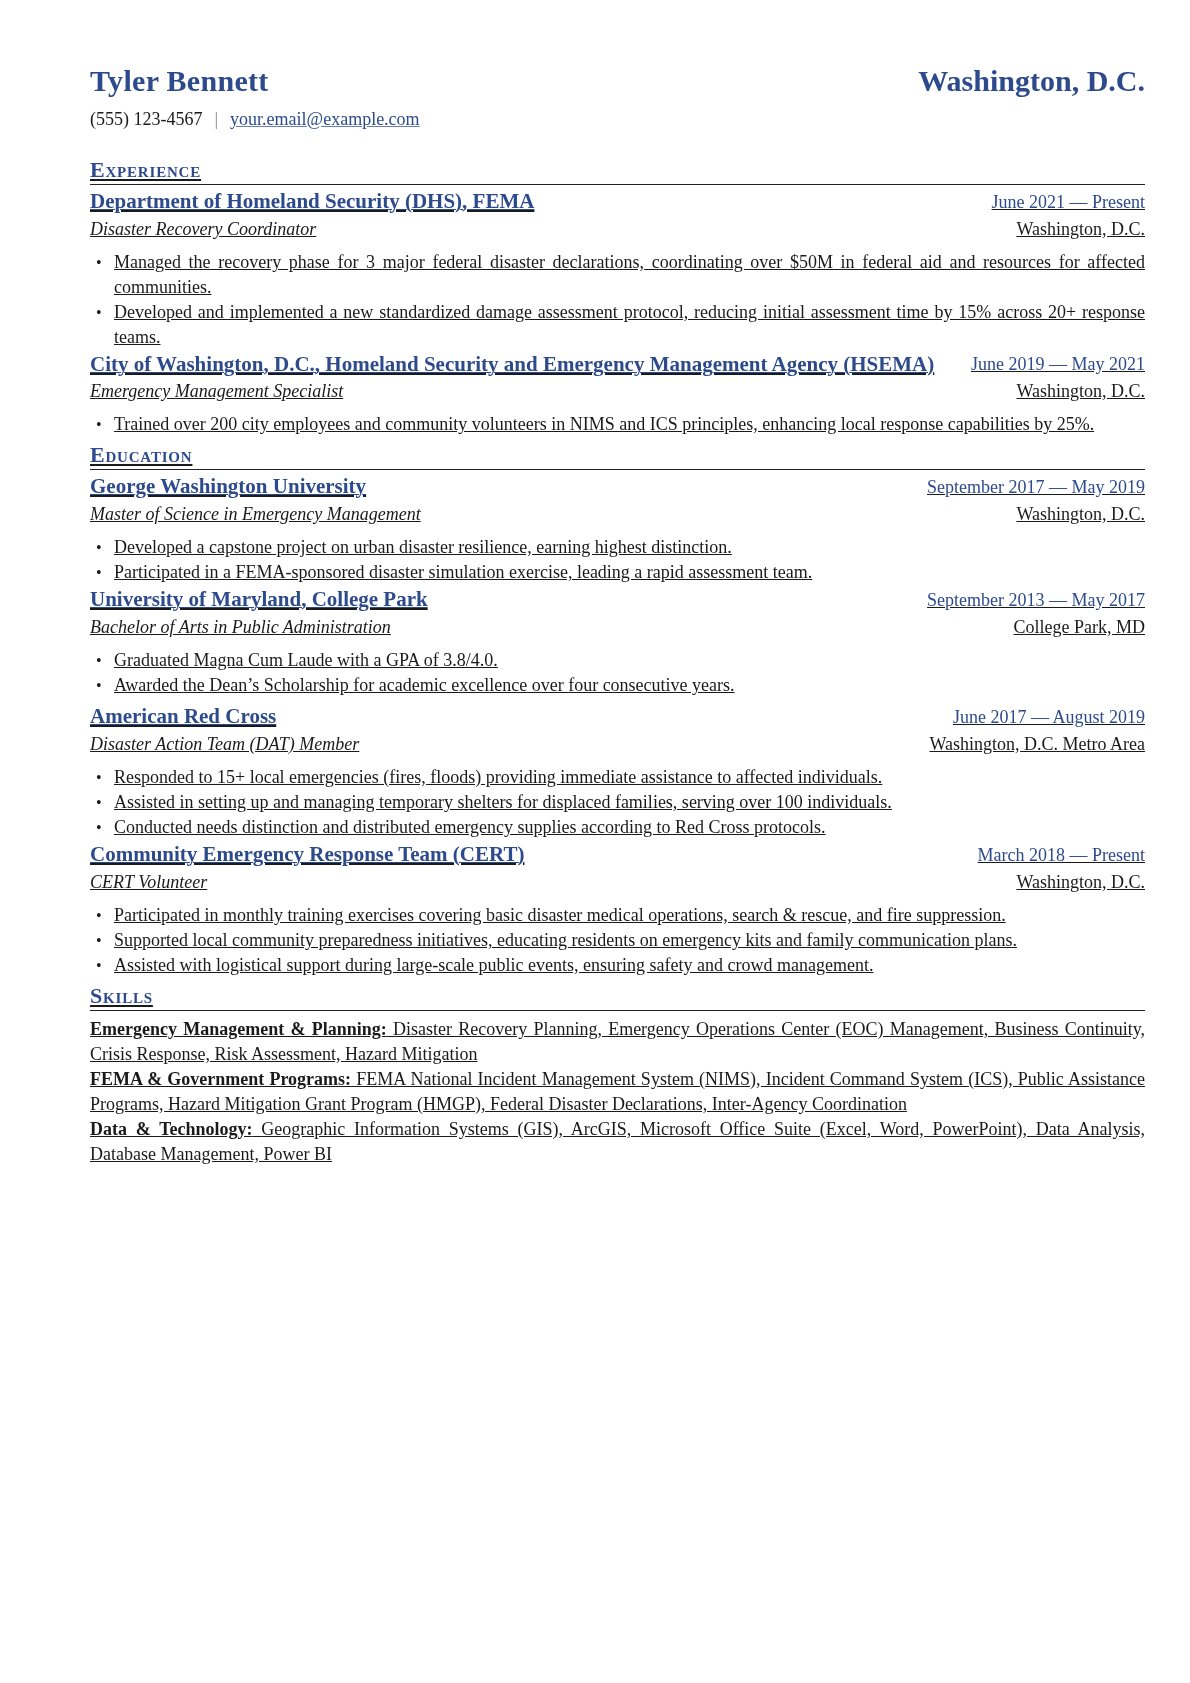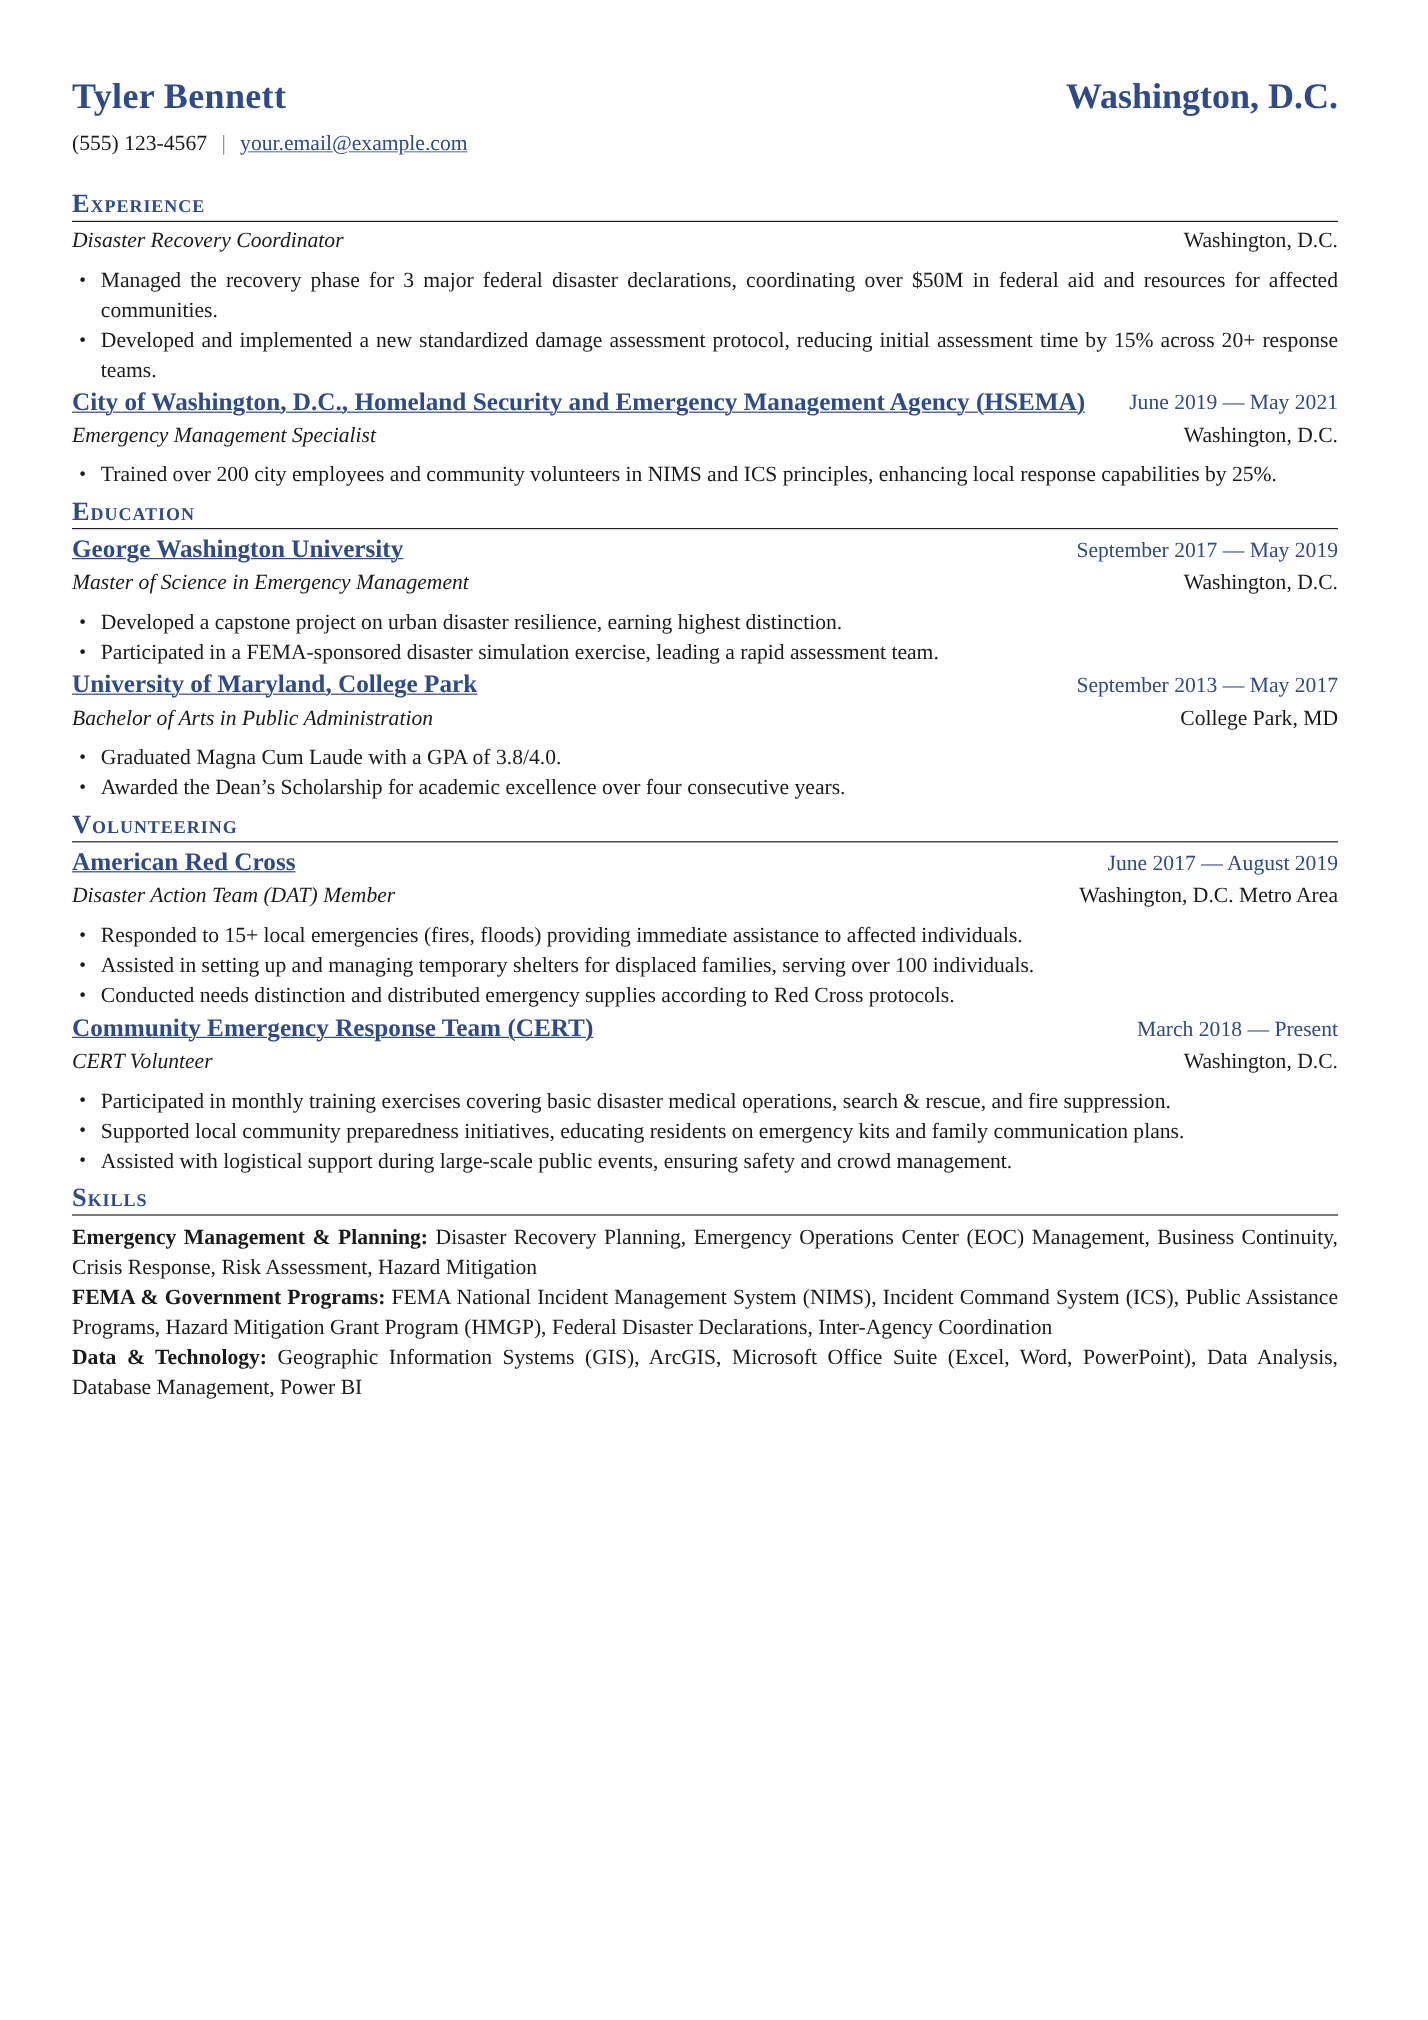--- a/index.html
+++ b/index.html
@@ -1,18 +1,18 @@
 <!DOCTYPE html>
 <html><head>
 <meta charset="utf-8">
 <style>
   html, body { margin: 0; padding: 0; background: #ffffff; }
   body { width: 1190px; height: 1683px; position: relative; overflow: hidden;
          font-family: "Liberation Serif", "DejaVu Serif", serif; color: #1a1a1a; }
-  .page { position: absolute; left: 60px; top: 0; width: 1055px; }
+  .page { position: absolute; left: 90px; top: 0; width: 1055px; text-decoration: underline; }
 
   .header { position: relative; height: 150px; }
   .name { position: absolute; left: 0; top: 64px; font-size: 30px; font-weight: bold; color: #2c4a8c; letter-spacing: 0.3px; }
   .hloc { position: absolute; right: 0; top: 64px; font-size: 30px; font-weight: bold; color: #2c4a8c; }
   .contact { position: absolute; left: 0; top: 109px; font-size: 18px; color: #1a1a1a; }
   .contact .sep { color: #888; margin: 0 12px; }
   .contact a { color: #2c4a8c; text-decoration: underline; text-decoration-color: #6a7fb0; }
 
   .section { margin-top: 0; }
   .sec-title { font-size: 22px; font-weight: bold; color: #2c4a8c; font-variant: small-caps;
@@ -42,20 +42,24 @@
     <div class="hloc">Washington, D.C.</div>
     <div class="contact">
       <span>(555) 123-4567</span><span class="sep">|</span><a href="#">your.email@example.com</a>
     </div>
   </div>
 
   <div class="section" style="margin-top:6px;">
     <div class="sec-title">Experience</div>
 
     <div class="entry" style="margin-top:2px;">
+      <div class="row">
+        <a class="org" href="#">Department of Homeland Security (DHS), FEMA</a>
+        <span class="date">June 2021 — Present</span>
+      </div>
       <div class="row">
         <span class="role">Disaster Recovery Coordinator</span>
         <span class="place">Washington, D.C.</span>
       </div>
       <ul class="bullets">
         <li>Managed the recovery phase for 3 major federal disaster declarations, coordinating over $50M in federal aid and resources for affected communities.</li>
         <li>Developed and implemented a new standardized damage assessment protocol, reducing initial assessment time by 15% across 20+ response teams.</li>
       </ul>
     </div>
 
@@ -102,21 +106,20 @@
         <span class="place">College Park, MD</span>
       </div>
       <ul class="bullets">
         <li>Graduated Magna Cum Laude with a GPA of 3.8/4.0.</li>
         <li>Awarded the Dean’s Scholarship for academic excellence over four consecutive years.</li>
       </ul>
     </div>
   </div>
 
   <div class="section" style="margin-top:4px;">
-    <div class="sec-title">Volunteering</div>
 
     <div class="entry" style="margin-top:2px;">
       <div class="row">
         <a class="org" href="#">American Red Cross</a>
         <span class="date">June 2017 — August 2019</span>
       </div>
       <div class="row">
         <span class="role">Disaster Action Team (DAT) Member</span>
         <span class="place">Washington, D.C. Metro Area</span>
       </div>

